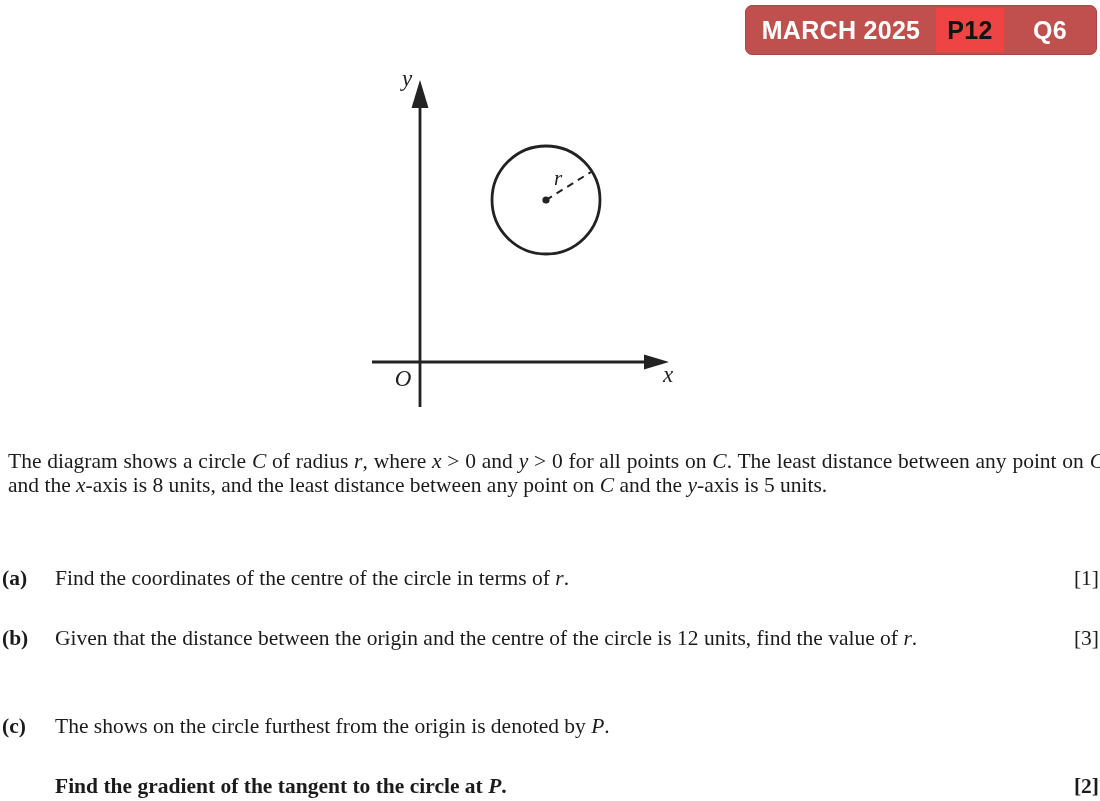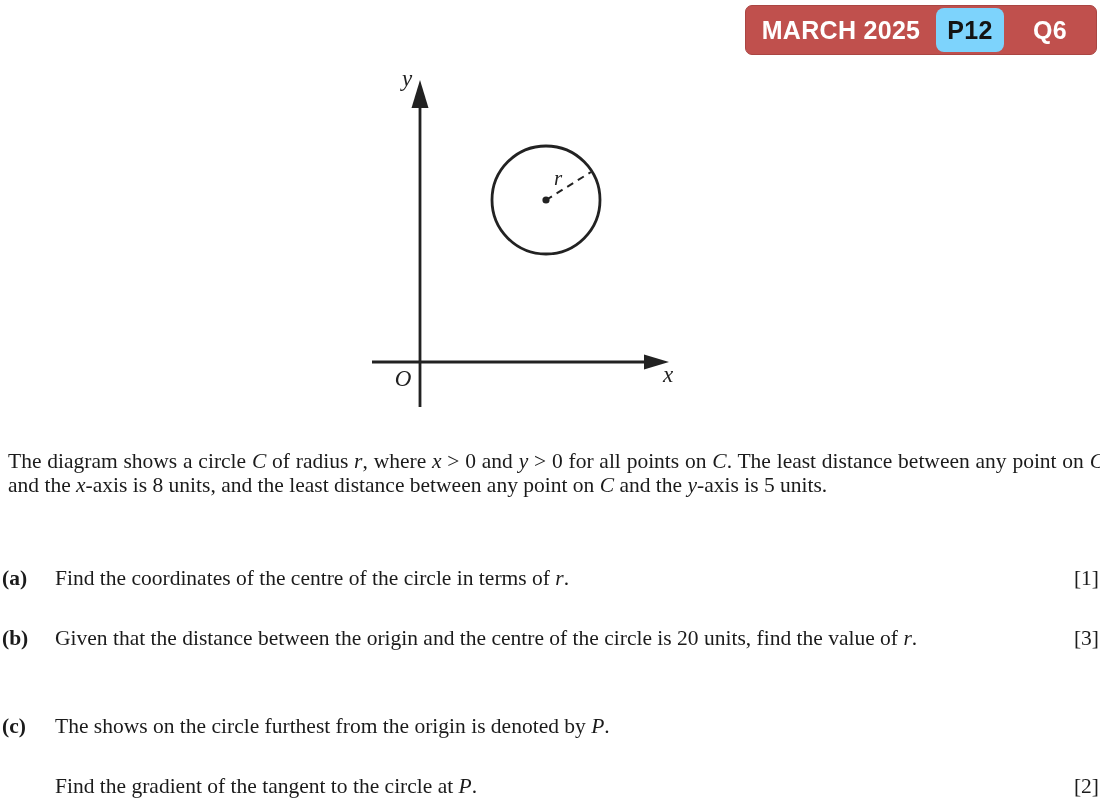--- a/index.html
+++ b/index.html
@@ -34,23 +34,23 @@
   .badge-seg {
     display: flex;
     align-items: center;
     justify-content: center;
     color: #ffffff;
     letter-spacing: 0.3px;
   }
   .badge-month { width: 190px; }
   .badge-paper {
     width: 68px;
-    background: #7dd3fc;
+    background: #ef4444;
     color: #131313;
-    border-radius: 8px;
+    border-radius: 0;
     margin: 2px 0;
   }
   .badge-q { width: 92px; }
 
   
   .diagram {
     position: absolute;
     left: 365px;
     top: 60px;
     width: 320px;
@@ -92,21 +92,21 @@
     text-align: justify;
   }
   .marks {
     position: absolute;
     right: 1px;
     bottom: 0;
   }
   .part-a  { top: 563px; }
   .part-b  { top: 623px; }
   .part-c  { top: 711px; }
-  .part-c2 { top: 771px; }
+  .part-c2 { top: 771px; font-weight: bold; }
 
   .var { font-style: italic; }
 </style>
 </head>
 <body>
 
 <div class="page">
 
   <div class="badge">
     <div class="badge-seg badge-month">MARCH 2025</div>
@@ -136,21 +136,21 @@
   <p class="intro"><span>The diagram shows a circle </span><span class="var">C</span><span> of radius </span><span class="var">r</span><span>, where </span><span class="var">x</span><span> &gt; 0 and </span><span class="var">y</span><span> &gt; 0 for all points on </span><span class="var">C</span><span>. The least distance between any point on </span><span class="var">C</span><span> and the </span><span class="var">x</span><span>-axis is 8 units, and the least distance between any point on </span><span class="var">C</span><span> and the </span><span class="var">y</span><span>-axis is 5 units.</span></p>
 
   <div class="part part-a">
     <span class="part-label">(a)</span>
     <div class="part-body"><span>Find the coordinates of the centre of the circle in terms of </span><span class="var">r</span><span>.</span></div>
     <span class="marks">[1]</span>
   </div>
 
   <div class="part part-b">
     <span class="part-label">(b)</span>
-    <div class="part-body"><span>Given that the distance between the origin and the centre of the circle is 20 units, find the value of </span><span class="var">r</span><span>.</span></div>
+    <div class="part-body"><span>Given that the distance between the origin and the centre of the circle is 12 units, find the value of </span><span class="var">r</span><span>.</span></div>
     <span class="marks">[3]</span>
   </div>
 
   <div class="part part-c">
     <span class="part-label">(c)</span>
     <div class="part-body"><span>The shows on the circle furthest from the origin is denoted by </span><span class="var">P</span><span>.</span></div>
   </div>
 
   <div class="part part-c2">
     <div class="part-body"><span>Find the gradient of the tangent to the circle at </span><span class="var">P</span><span>.</span></div>

